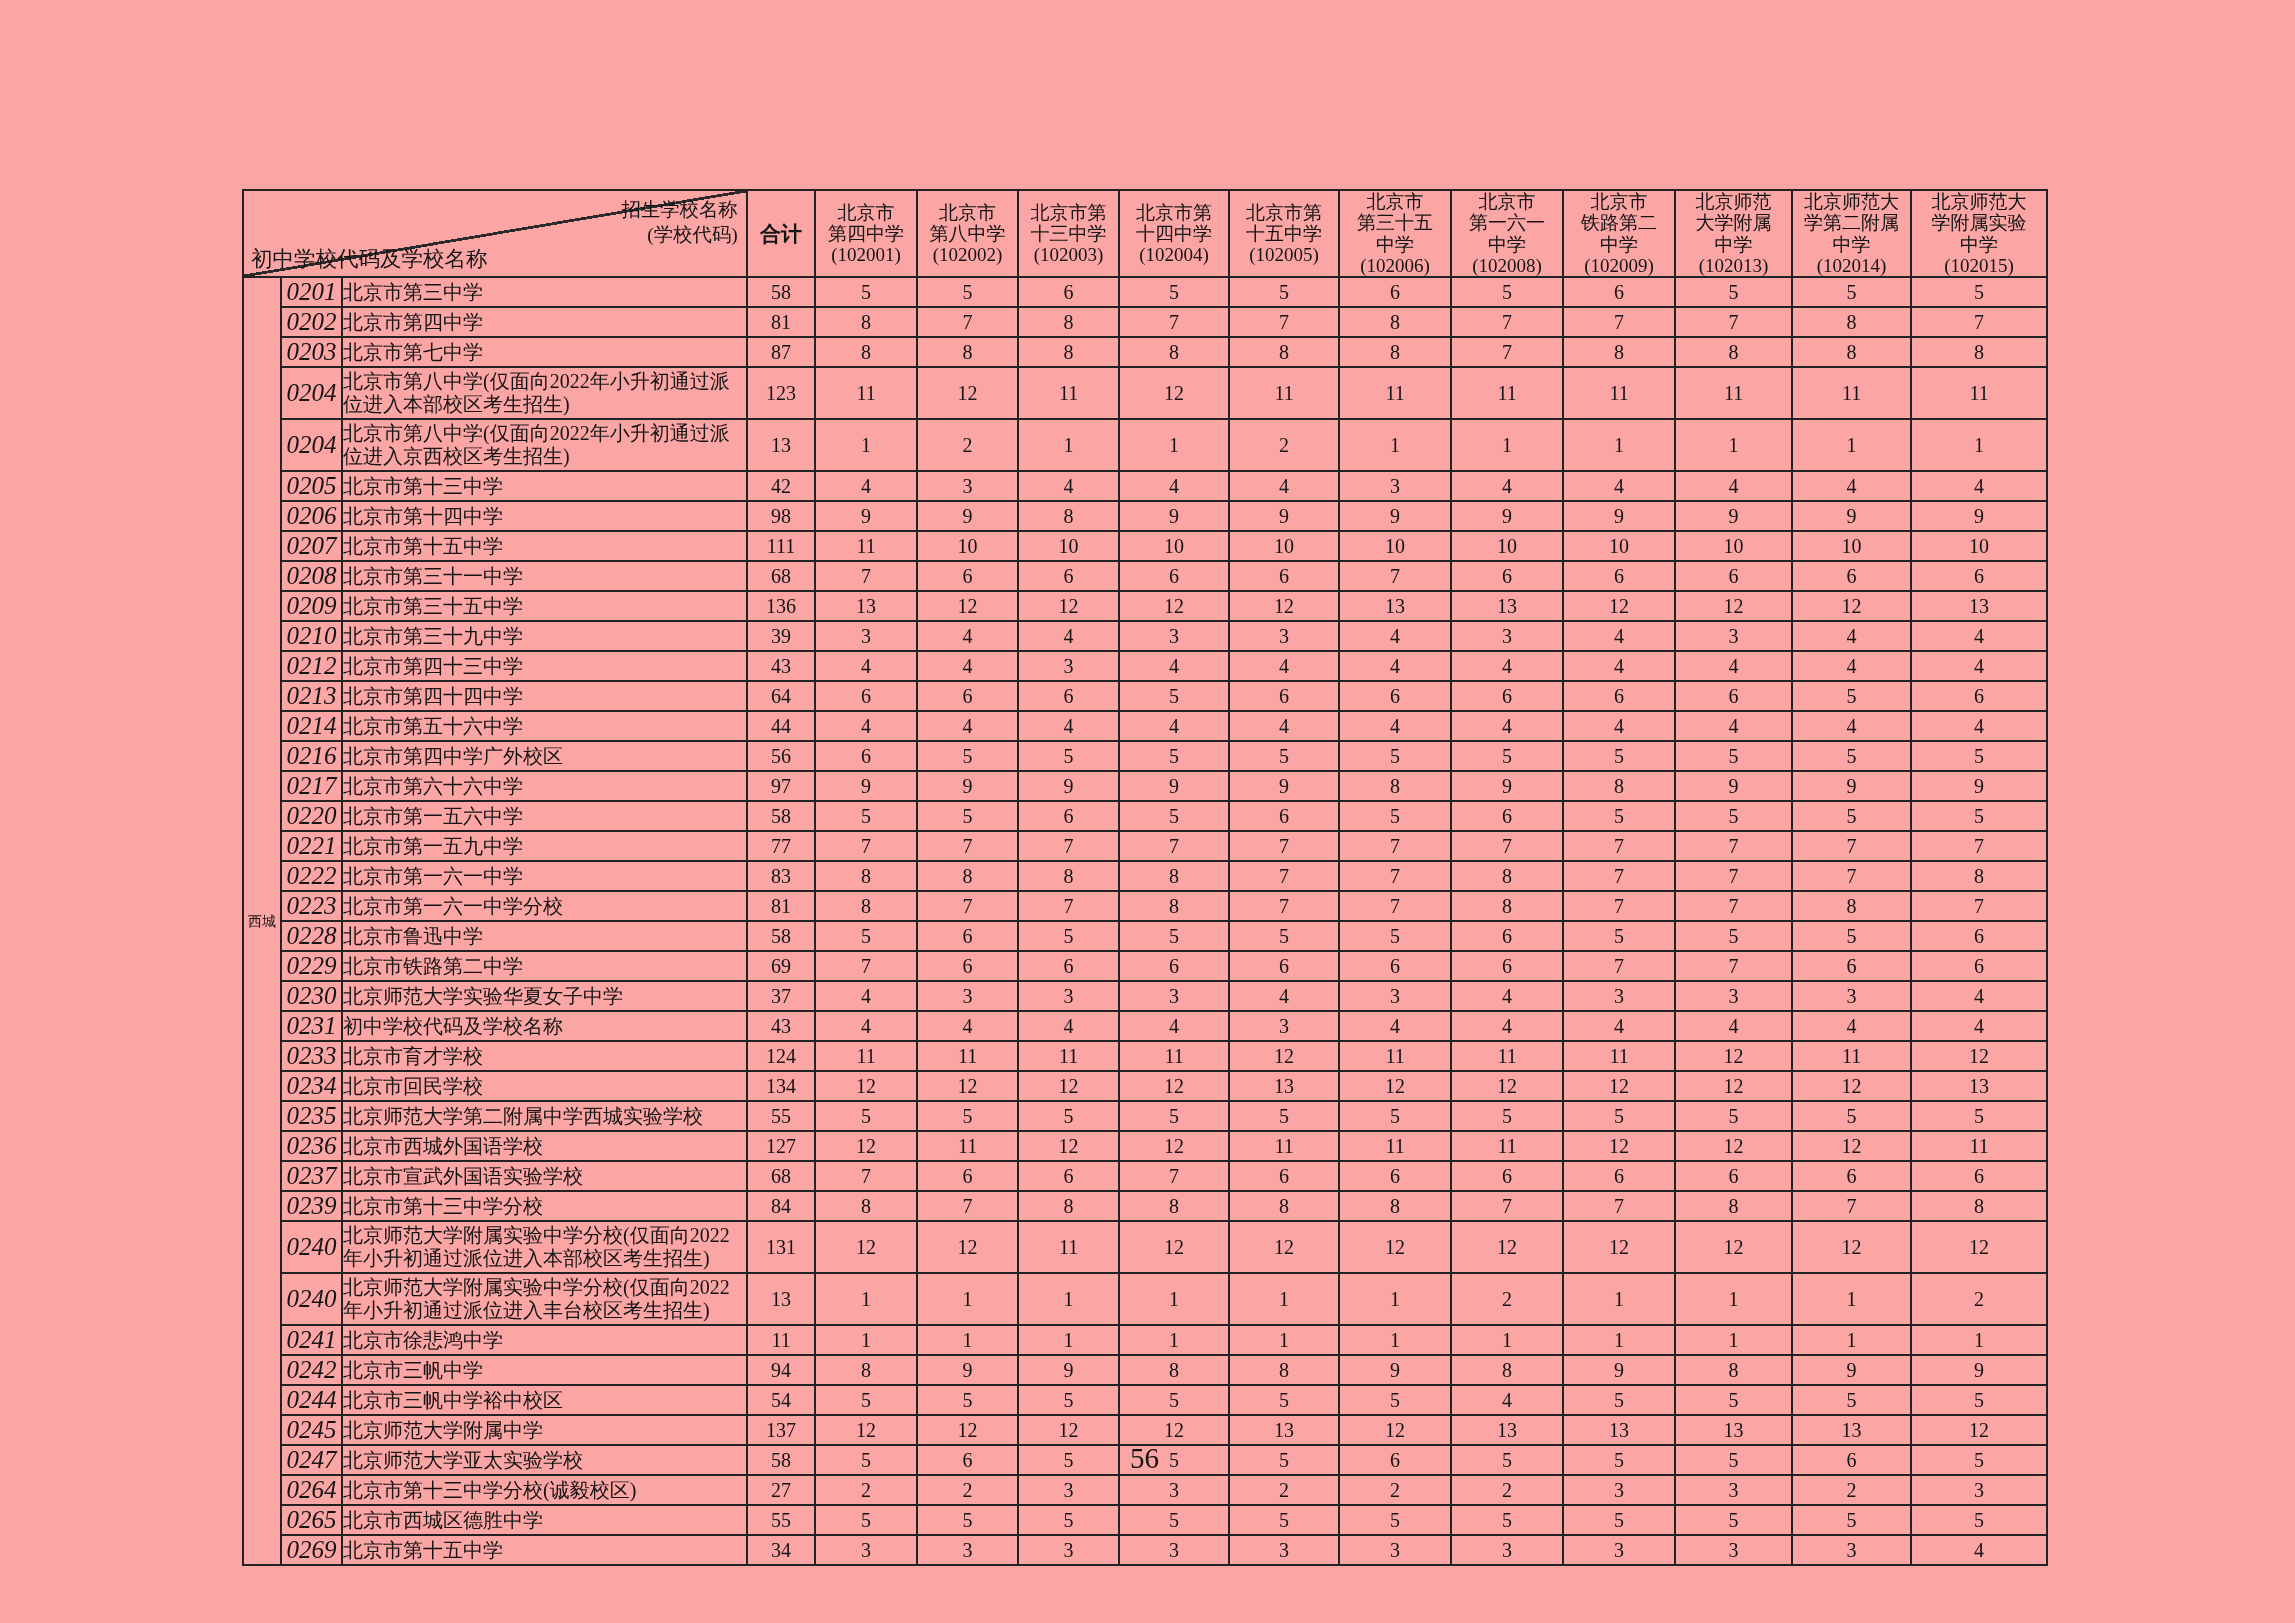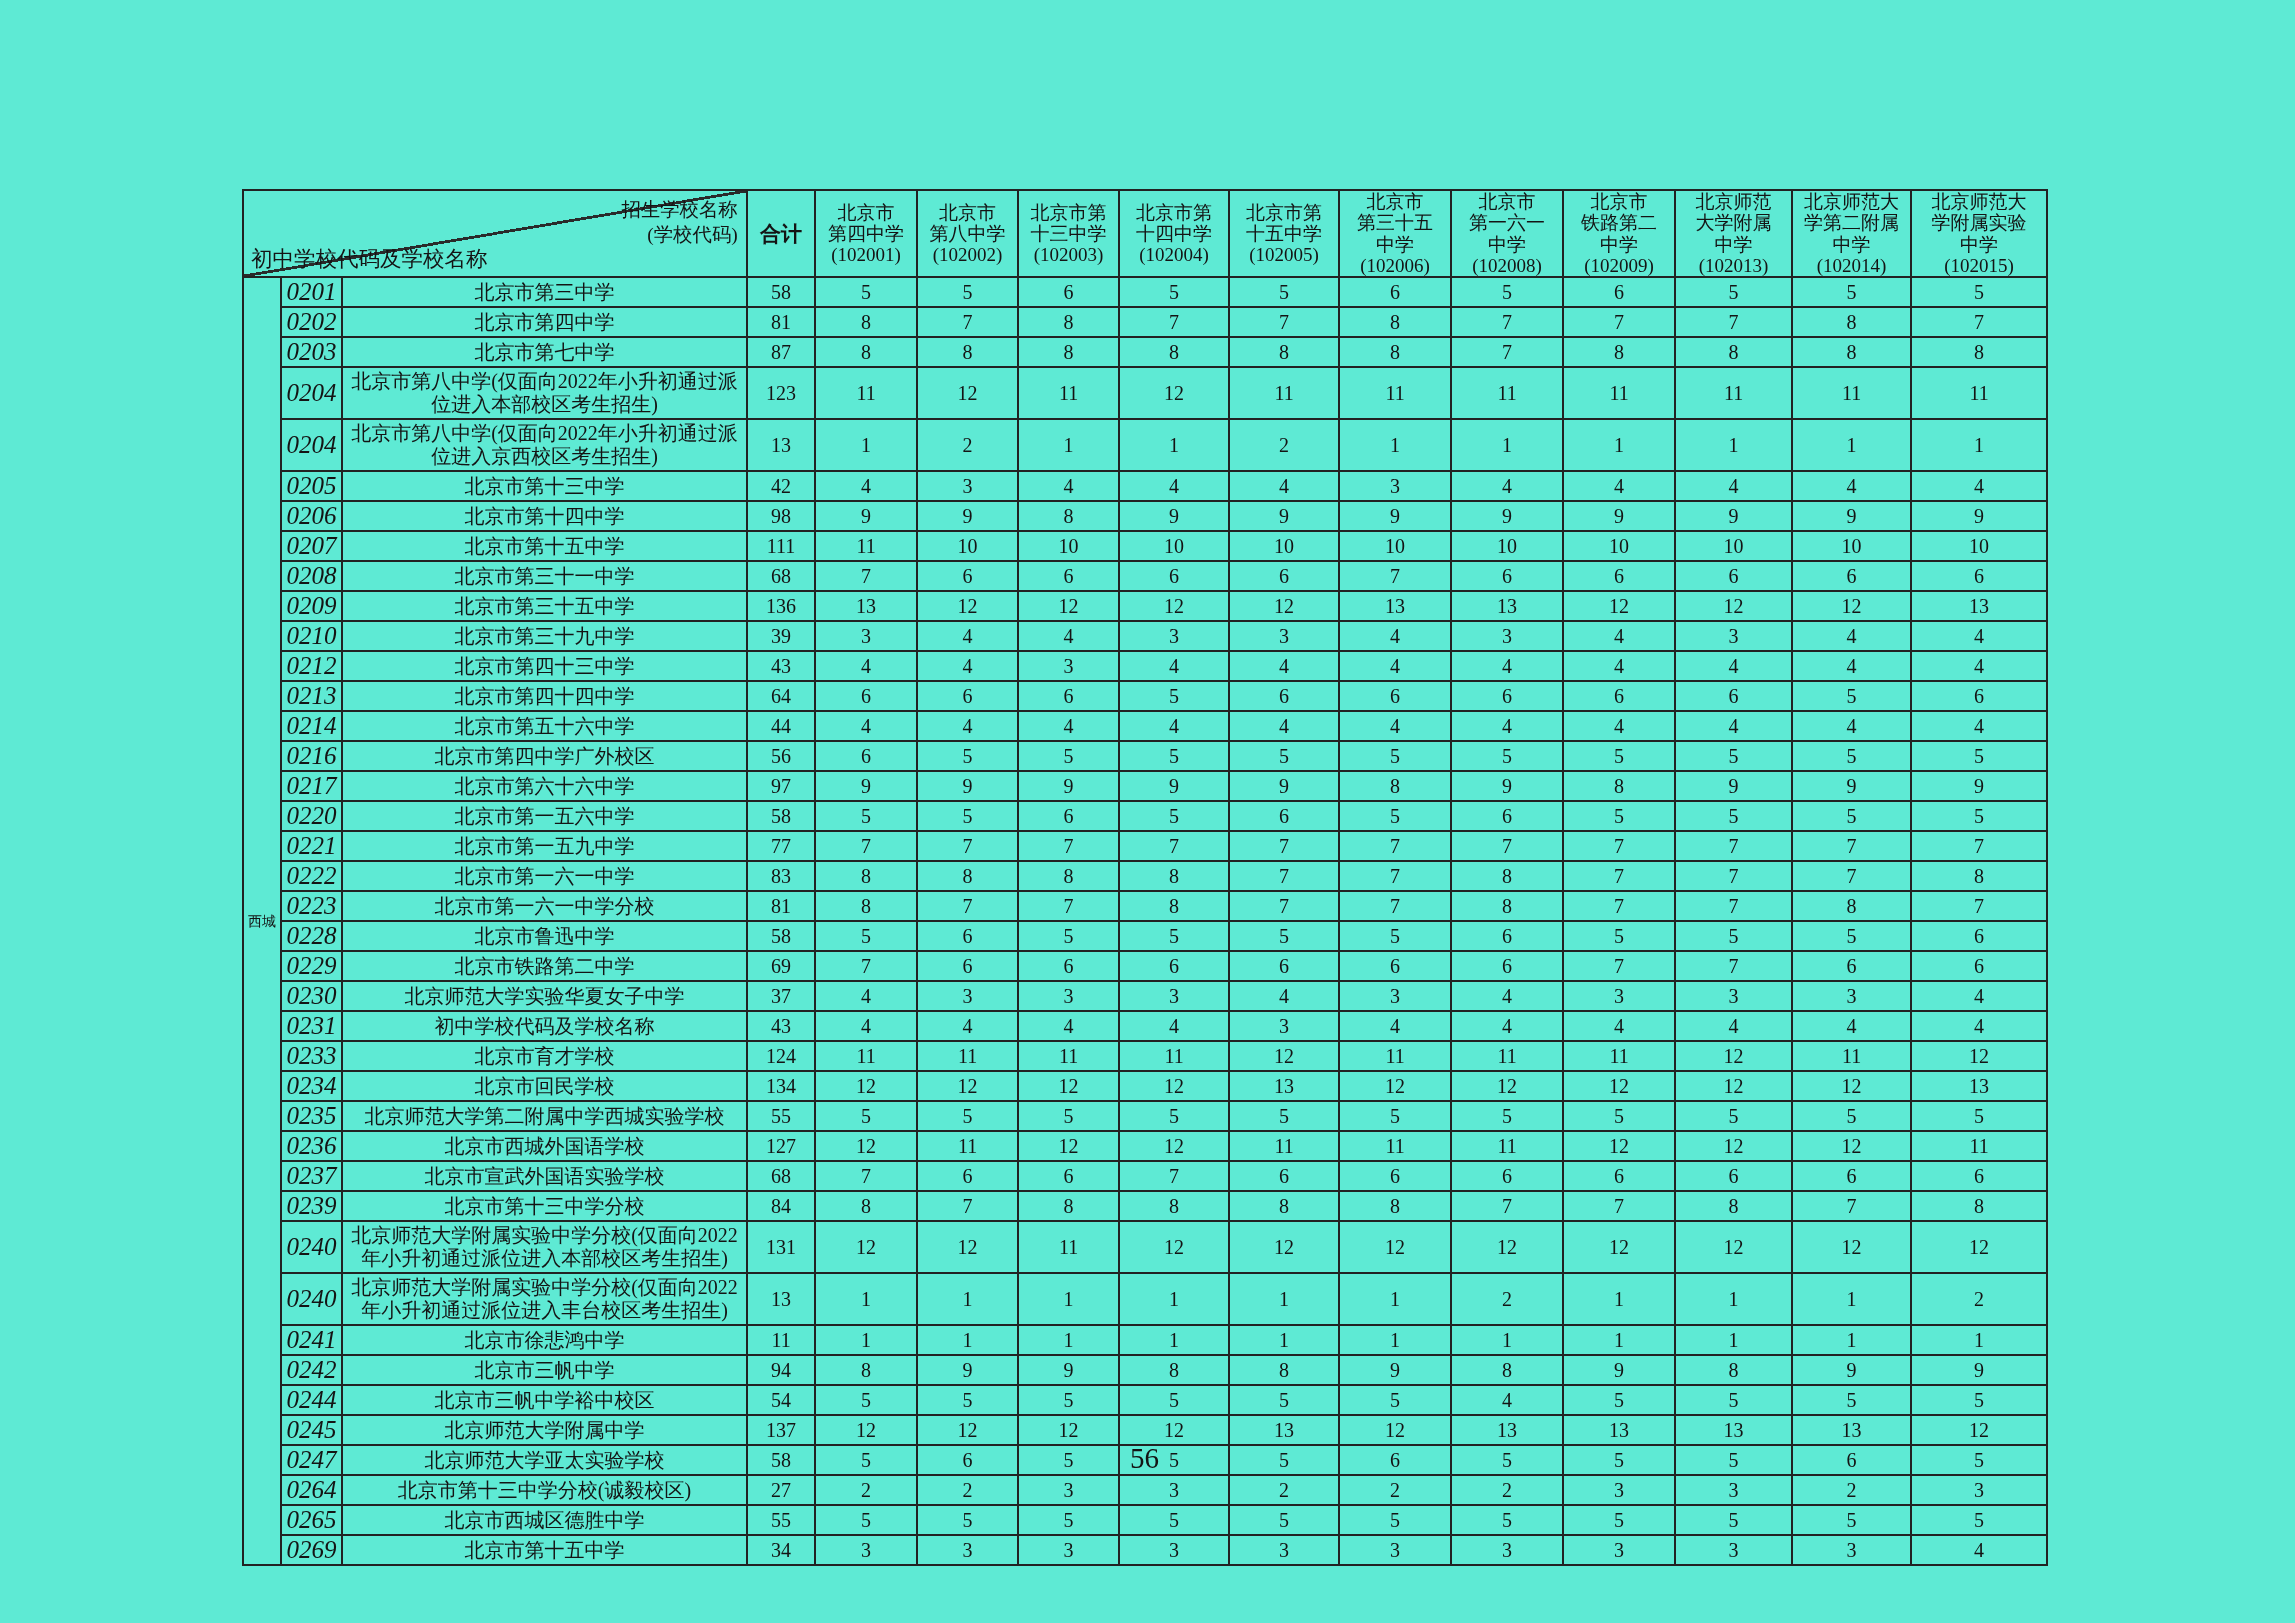--- a/index.html
+++ b/index.html
@@ -9,21 +9,21 @@
     width: 2295px;
     height: 1624px;
     overflow: hidden;
     font-family: "Liberation Serif", "DejaVu Serif", serif;
     color: #141414;
   }
   .page {
     position: relative;
     width: 2295px;
     height: 1624px;
-    background: #5eead4;
+    background: #fca5a5;
   }
   .table-wrap {
     position: absolute;
     left: 242px;
     top: 189px;
     width: 1805px;
   }
   table.alloc {
     border-collapse: collapse;
     table-layout: fixed;
@@ -88,21 +88,21 @@
     line-height: 2.5;
     word-break: break-all;
     padding: 0 7.6px;
   }
   td.code-cell {
     text-align: center;
     font-size: 25px;
     font-style: italic;
   }
   td.name-cell {
-    text-align: center;
+    text-align: left;
     font-size: 20px;
     line-height: 1.15;
     padding: 0 5.6px 0 7px;
   }
   td.total-cell, td.value-cell {
     text-align: center;
     font-size: 20px;
   }
   
   .page-number {

